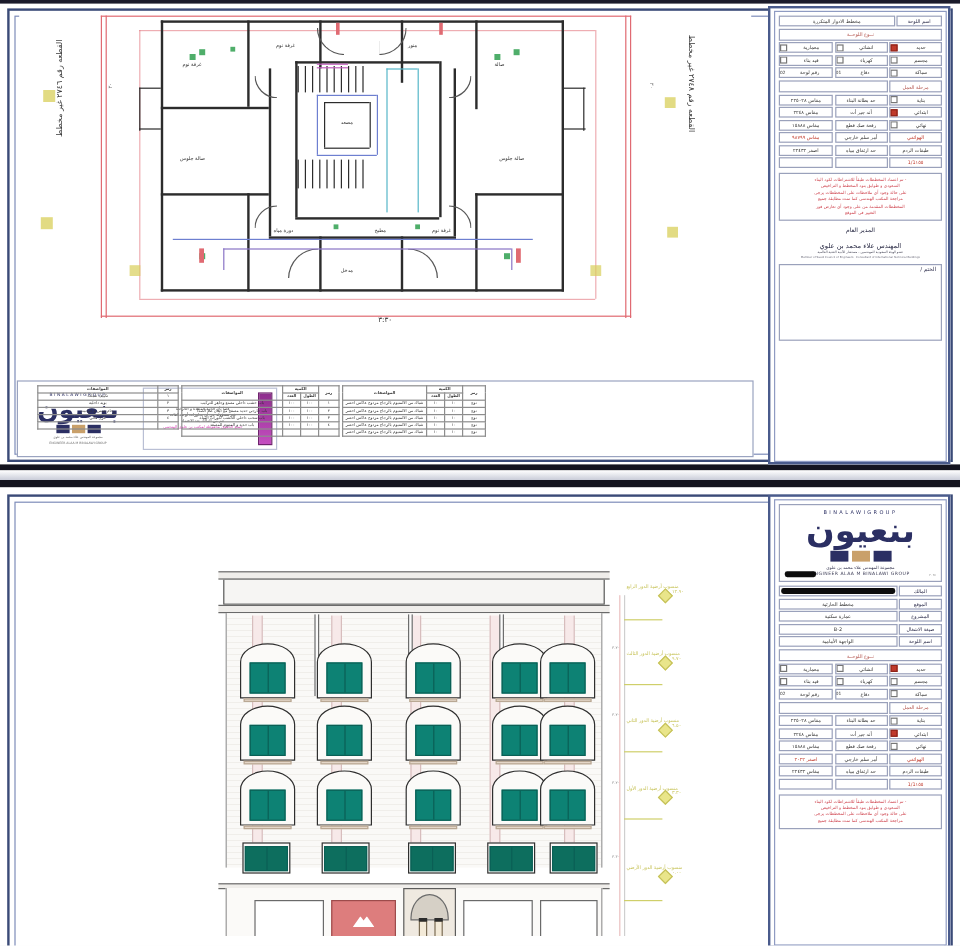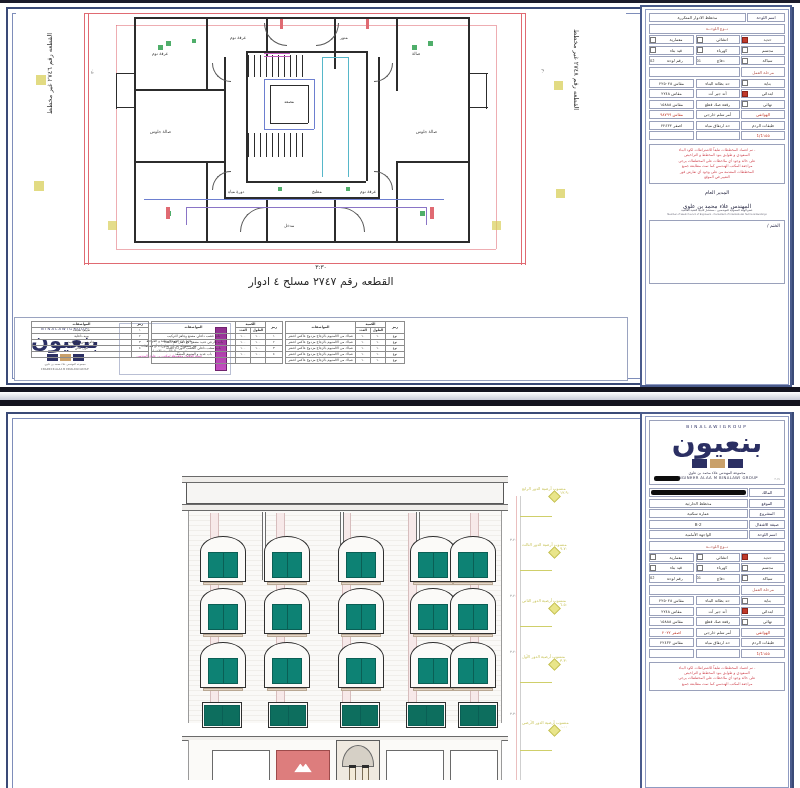--- a/index.html
+++ b/index.html
@@ -281,21 +281,20 @@
         <div class="roomlabel" style="left:268px;top:212px;">مدخل</div>
         <div class="roomlabel" style="left:324px;top:24px;">منور</div>
         <div class="roomlabel" style="left:214px;top:24px;">غرفة نوم</div>
 
         <div class="vtext rev" style="left:30px;top:22px;">القطعه رقم ٢٧٤٦ غير مخطط</div>
         <div class="vtext" style="left:556px;top:18px;">القطعه رقم ٢٧٤٨ غير مخطط</div>
         <div class="vtext rev" style="left:74px;top:58px;font-size:4.4px;color:#7a7a7a;">٣٠</div>
         <div class="vtext" style="left:524px;top:58px;font-size:4.4px;color:#7a7a7a;">٣٠</div>
 
         <div class="plan-scale" style="top:252px;">٣:٣٠</div>
-        <div class="plan-caption" style="top:264px;">القطعه رقم ٢٧٤٧ مسلح ٤ ادوار</div>
       </div>
     </div>
 
     <div id="legend-strip">
 
       <div class="logo-box">
         <div class="logo-top">BINALAWIGROUP</div>
         <div class="logo-word">بنعيون</div>
         <div class="logo-sw">
           <i style="background:#2b2f63;"></i>

